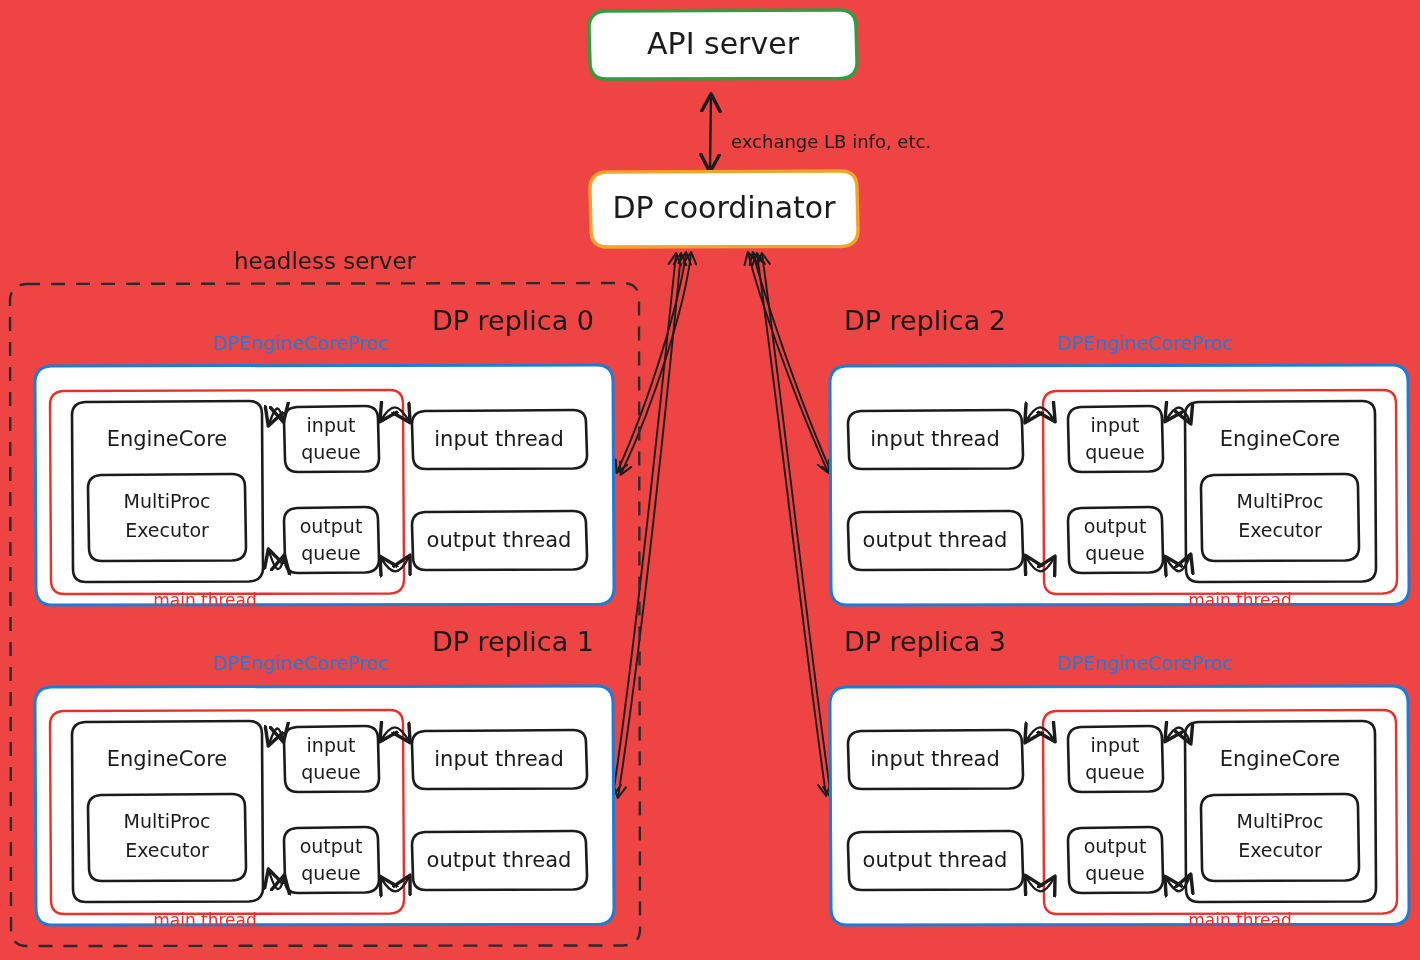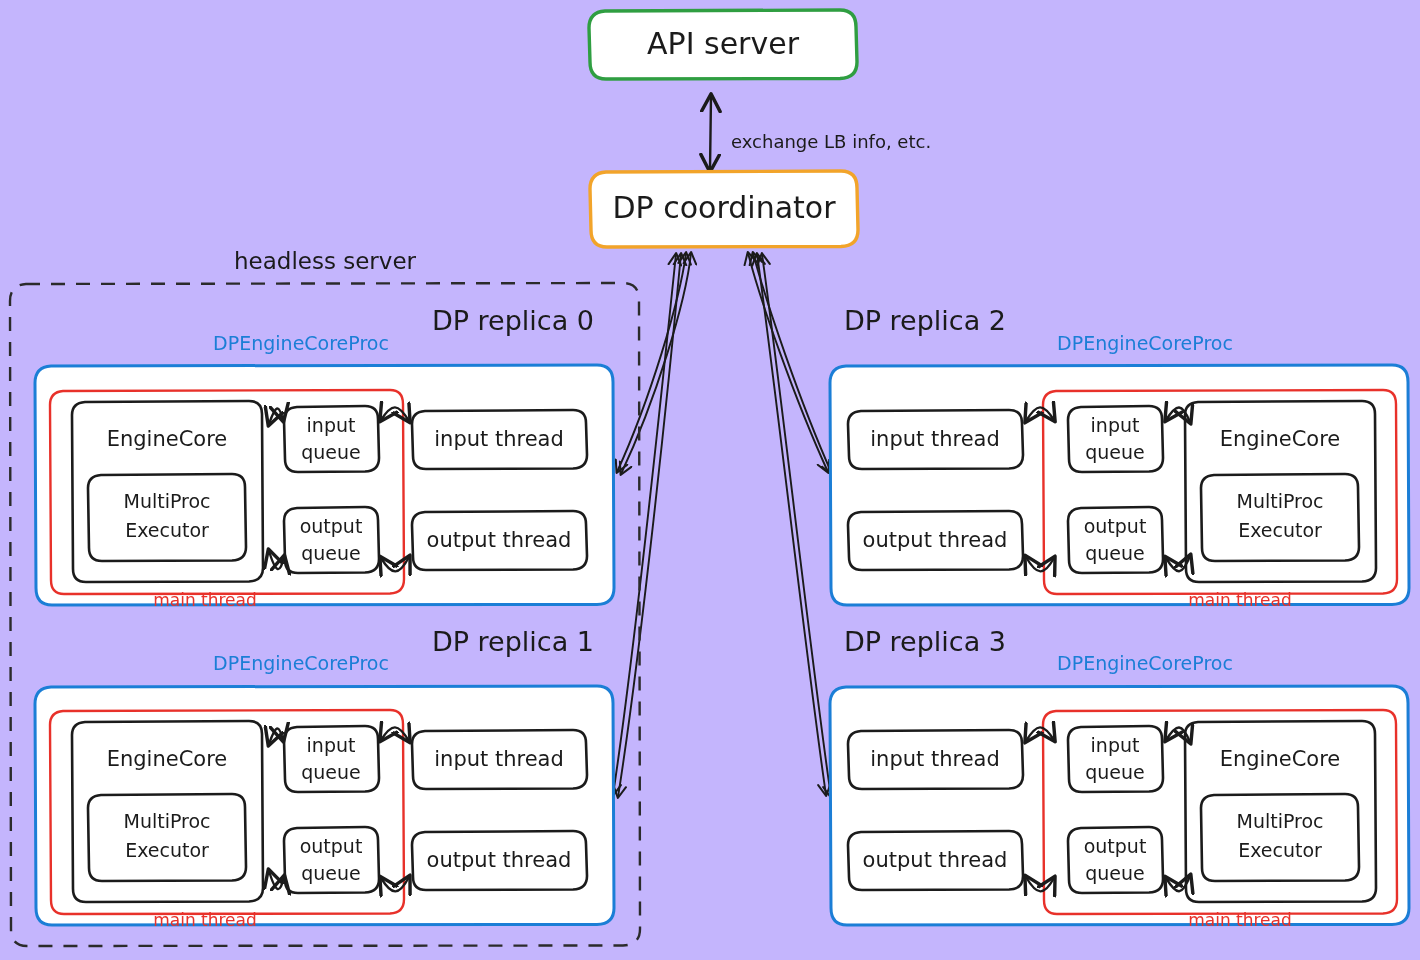--- a/index.html
+++ b/index.html
@@ -10,21 +10,21 @@
   body {
     width: 1420px;
     height: 960px;
     font-family: "DejaVu Sans", sans-serif;
     overflow: hidden;
   }
   #stage {
     position: relative;
     width: 1420px;
     height: 960px;
-    background: #c4b5fd;
+    background: #ef4444;
   }
   #diagram {
     position: absolute;
     inset: 0;
     width: 1420px;
     height: 960px;
   }
   .node-label {
     font-family: "DejaVu Sans", sans-serif;
     fill: #1b1b1b;

